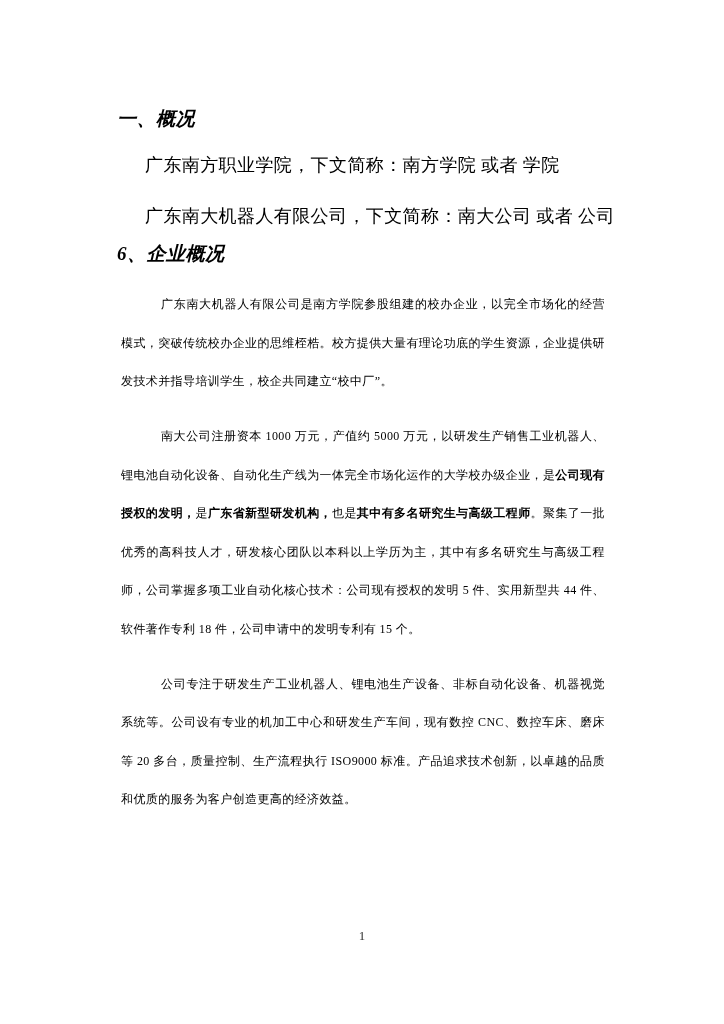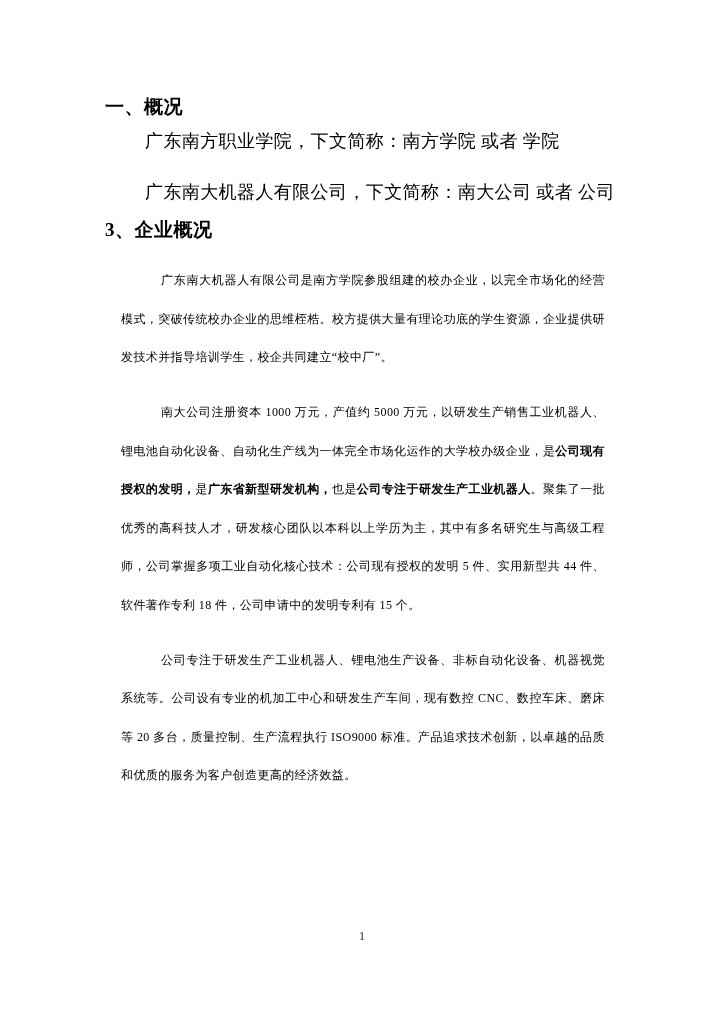--- a/index.html
+++ b/index.html
@@ -19,22 +19,23 @@
   .content {
     position: absolute;
     left: 105px;
     top: 92px;
     width: 516px;
   }
   .hd {
     font-size: 19px;
     font-weight: bold;
     line-height: 30px;
-    margin: 0;
+    margin: 12px;
     letter-spacing: 0.5px;
+    font-style: italic;
   }
   .hd2 {
     margin-top: 4px;
   }
   .intro {
     margin: 0;
     font-size: 18px;
     line-height: 38.6px;
     text-indent: 40px;
     letter-spacing: 0.4px;
@@ -70,24 +71,24 @@
 
 <div class="page">
   <div class="content">
 
     <h2 class="hd">一、概况</h2>
 
     <p class="intro">广东南方职业学院，下文简称：南方学院 或者 学院</p>
 
     <p class="intro intro-first">广东南大机器人有限公司，下文简称：南大公司 或者 公司</p>
 
-    <h3 class="hd hd2">3、企业概况</h3>
+    <h3 class="hd hd2">6、企业概况</h3>
 
     <p class="para">广东南大机器人有限公司是南方学院参股组建的校办企业，以完全市场化的经营模式，突破传统校办企业的思维桎梏。校方提供大量有理论功底的学生资源，企业提供研发技术并指导培训学生，校企共同建立“校中厂”。</p>
 
-    <p class="para para-sp1"><span>南大公司注册资本 1000 万元，产值约 5000 万元，以研发生产销售工业机器人、锂电池自动化设备、自动化生产线为一体完全市场化运作的大学校办级企业，是</span><span class="b">公司现有授权的发明，</span><span>是</span><span class="b">广东省新型研发机构，</span><span>也是</span><span class="b">公司专注于研发生产工业机器人</span><span>。聚集了一批优秀的高科技人才，研发核心团队以本科以上学历为主，其中有多名研究生与高级工程师，公司掌握多项工业自动化核心技术：公司现有授权的发明 5 件、实用新型共 44 件、软件著作专利 18 件，公司申请中的发明专利有 15 个。</span></p>
+    <p class="para para-sp1"><span>南大公司注册资本 1000 万元，产值约 5000 万元，以研发生产销售工业机器人、锂电池自动化设备、自动化生产线为一体完全市场化运作的大学校办级企业，是</span><span class="b">公司现有授权的发明，</span><span>是</span><span class="b">广东省新型研发机构，</span><span>也是</span><span class="b">其中有多名研究生与高级工程师</span><span>。聚集了一批优秀的高科技人才，研发核心团队以本科以上学历为主，其中有多名研究生与高级工程师，公司掌握多项工业自动化核心技术：公司现有授权的发明 5 件、实用新型共 44 件、软件著作专利 18 件，公司申请中的发明专利有 15 个。</span></p>
 
     <p class="para para-sp2">公司专注于研发生产工业机器人、锂电池生产设备、非标自动化设备、机器视觉系统等。公司设有专业的机加工中心和研发生产车间，现有数控 CNC、数控车床、磨床等 20 多台，质量控制、生产流程执行 ISO9000 标准。产品追求技术创新，以卓越的品质和优质的服务为客户创造更高的经济效益。</p>
 
   </div>
 
   <div class="footer">1</div>
 </div>
 
 </body></html>

